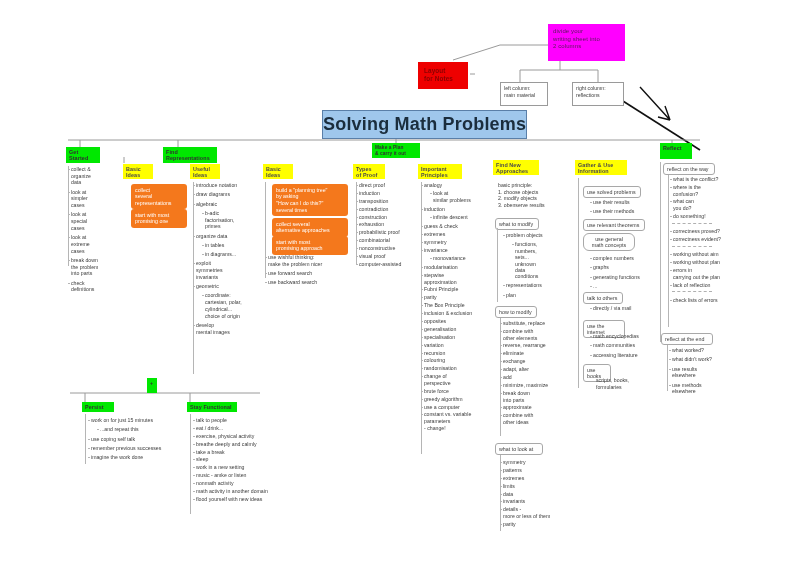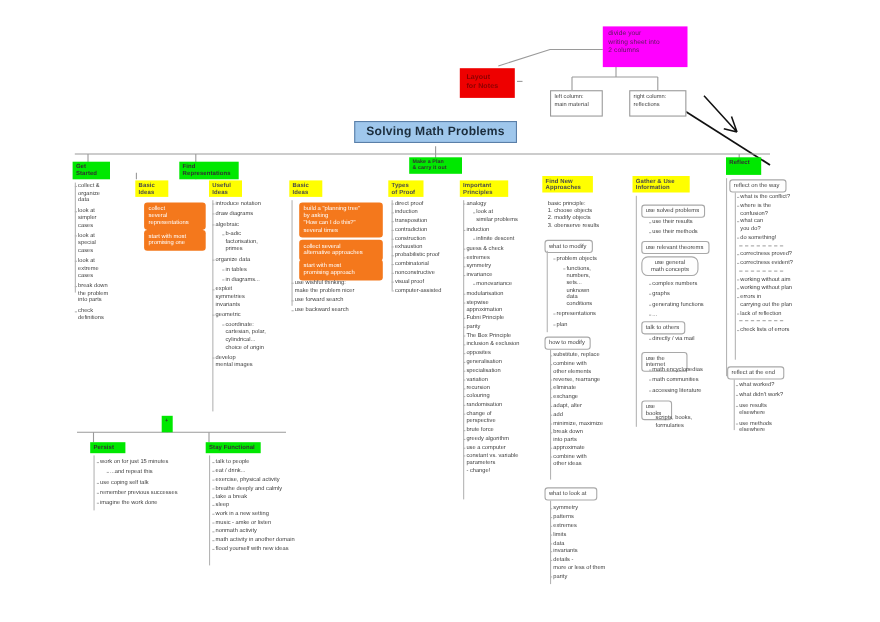--- a/index.html
+++ b/index.html
@@ -18,22 +18,22 @@
   .chip.green{background:#00e800;color:#303030;}
   .chip.yellow{background:#ffff00;color:#4a4a4a;}
   .chip.magenta{background:#ff00ff;color:#5a1a5a;font-weight:normal;
                 font-size:6px;line-height:7.6px;padding:4px 5px;}
   .chip.red{background:#ee0000;color:#8a0000;font-size:6.4px;
             line-height:8px;padding:5px 6px;font-weight:bold;}
 
   
   .title{
     position:absolute;background:#9fc7ec;border:1px solid #5a7fa8;
-    font-size:11px;font-weight:bold;color:#1b2d3d;
-    padding:3px 10px;letter-spacing:.2px;
+    font-size:18px;font-weight:bold;color:#1b2d3d;
+    padding:3px 0;letter-spacing:.2px;
   }
 
   
   .wbox{
     position:absolute;box-sizing:border-box;background:#fff;
     border:1px solid #9a9a9a;font-size:5.2px;line-height:6.6px;
     padding:2px 3px;color:#404040;
   }
 
   

